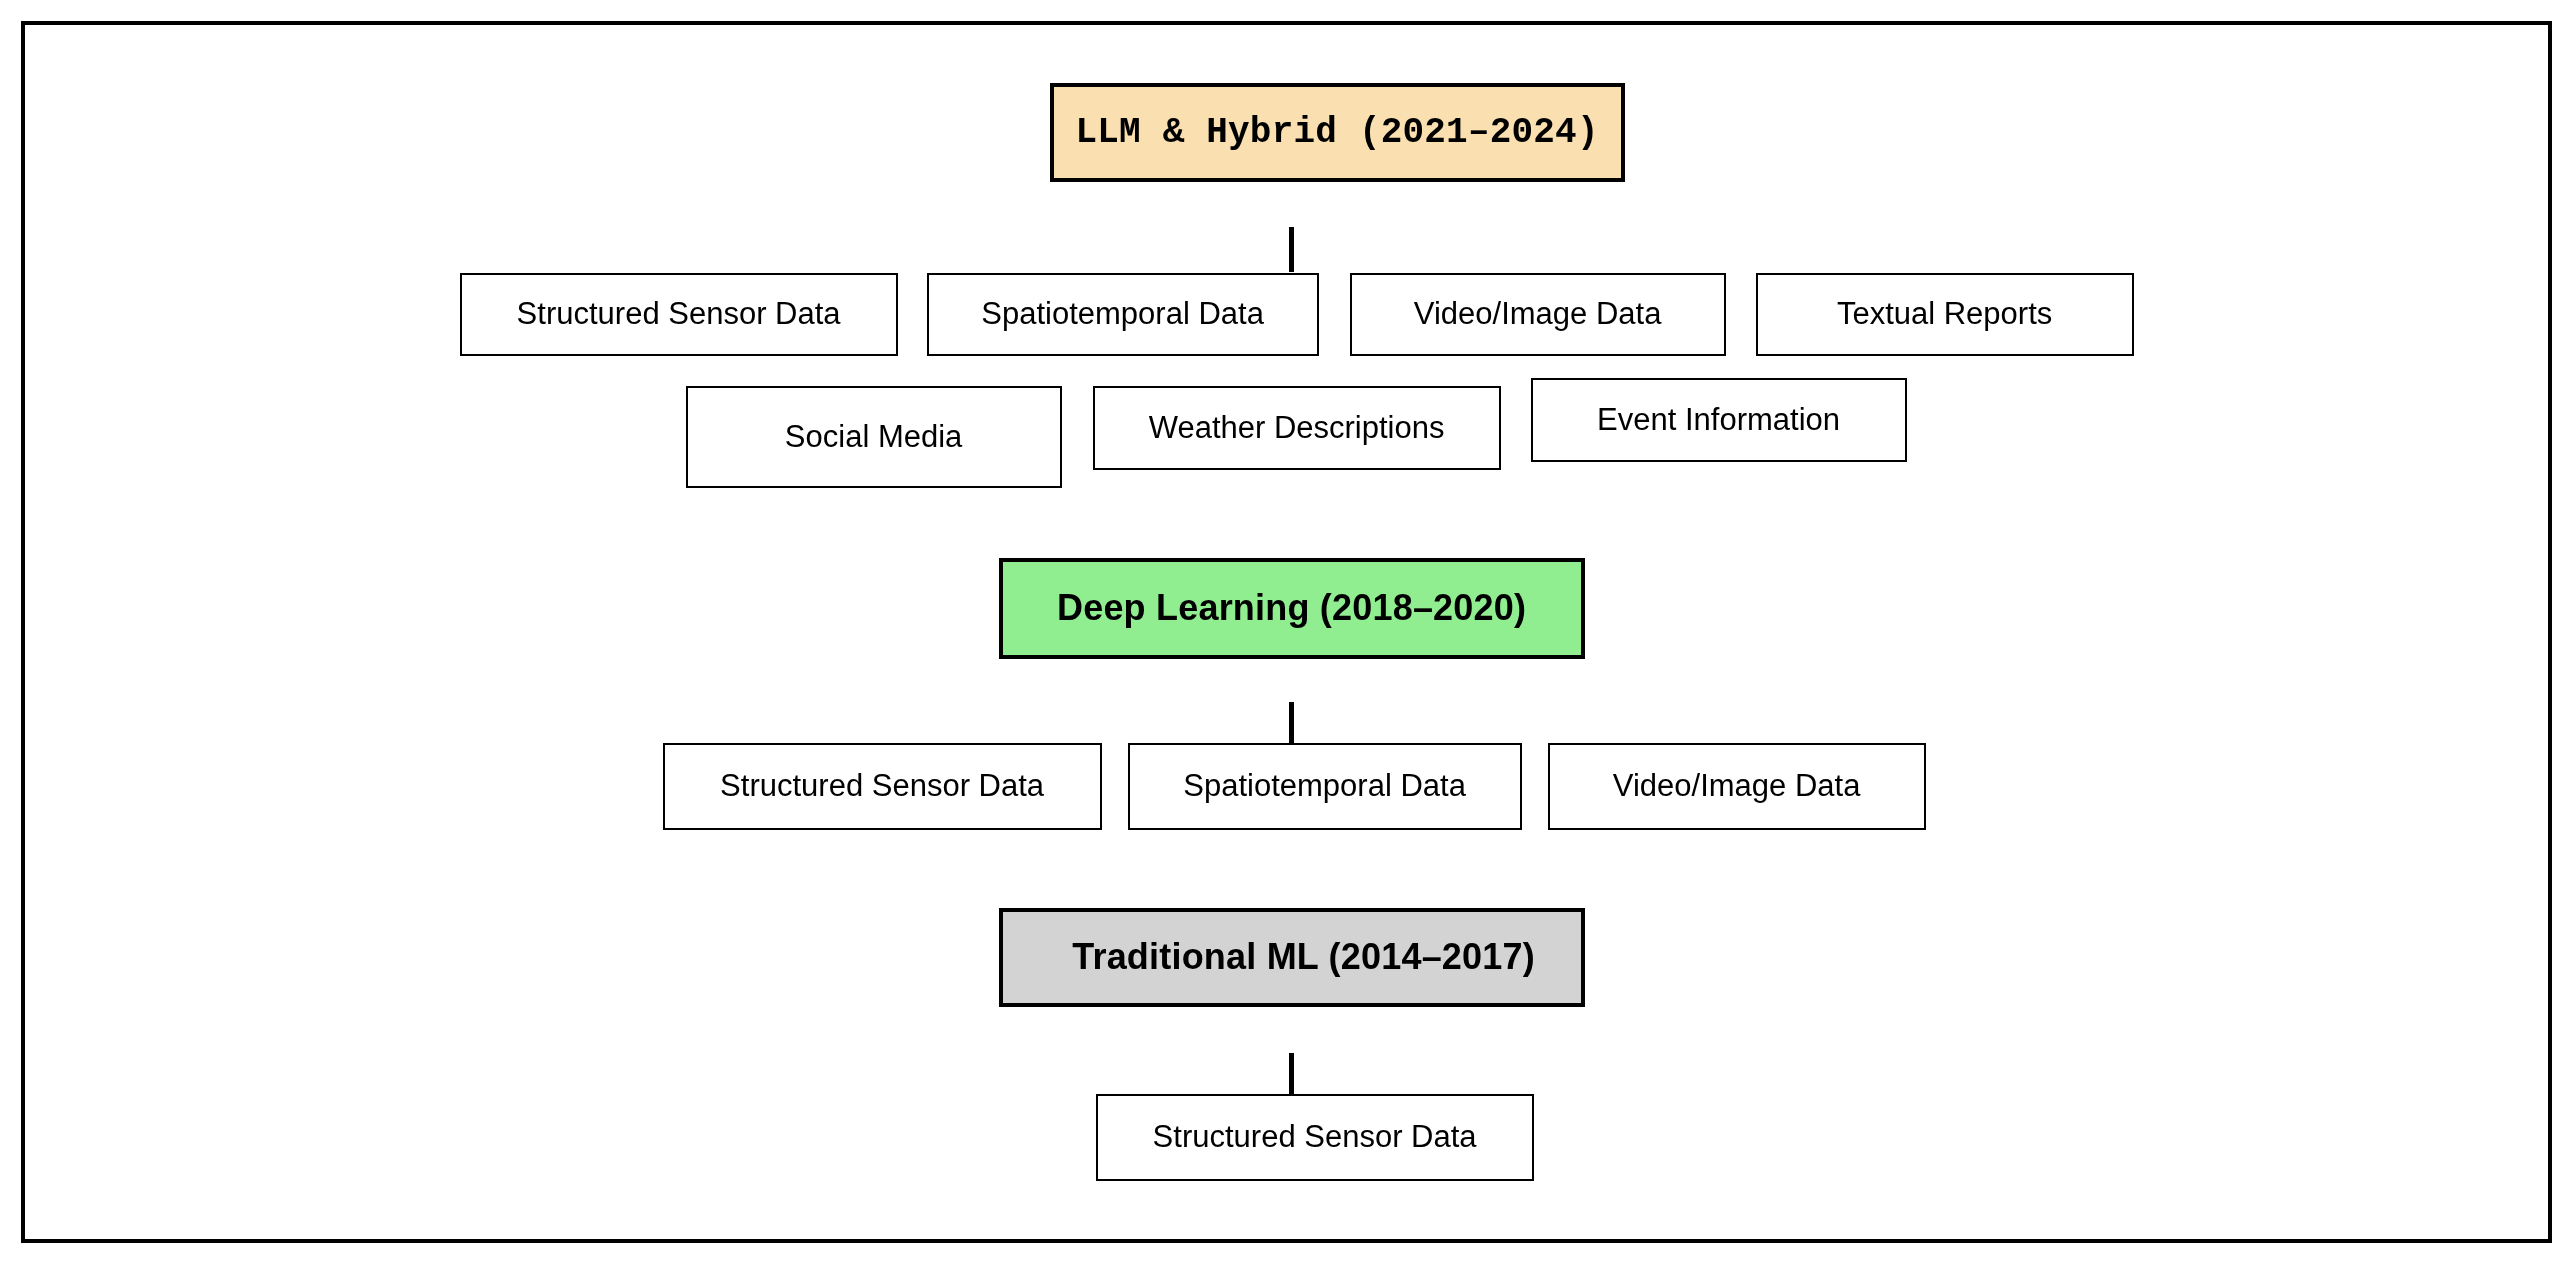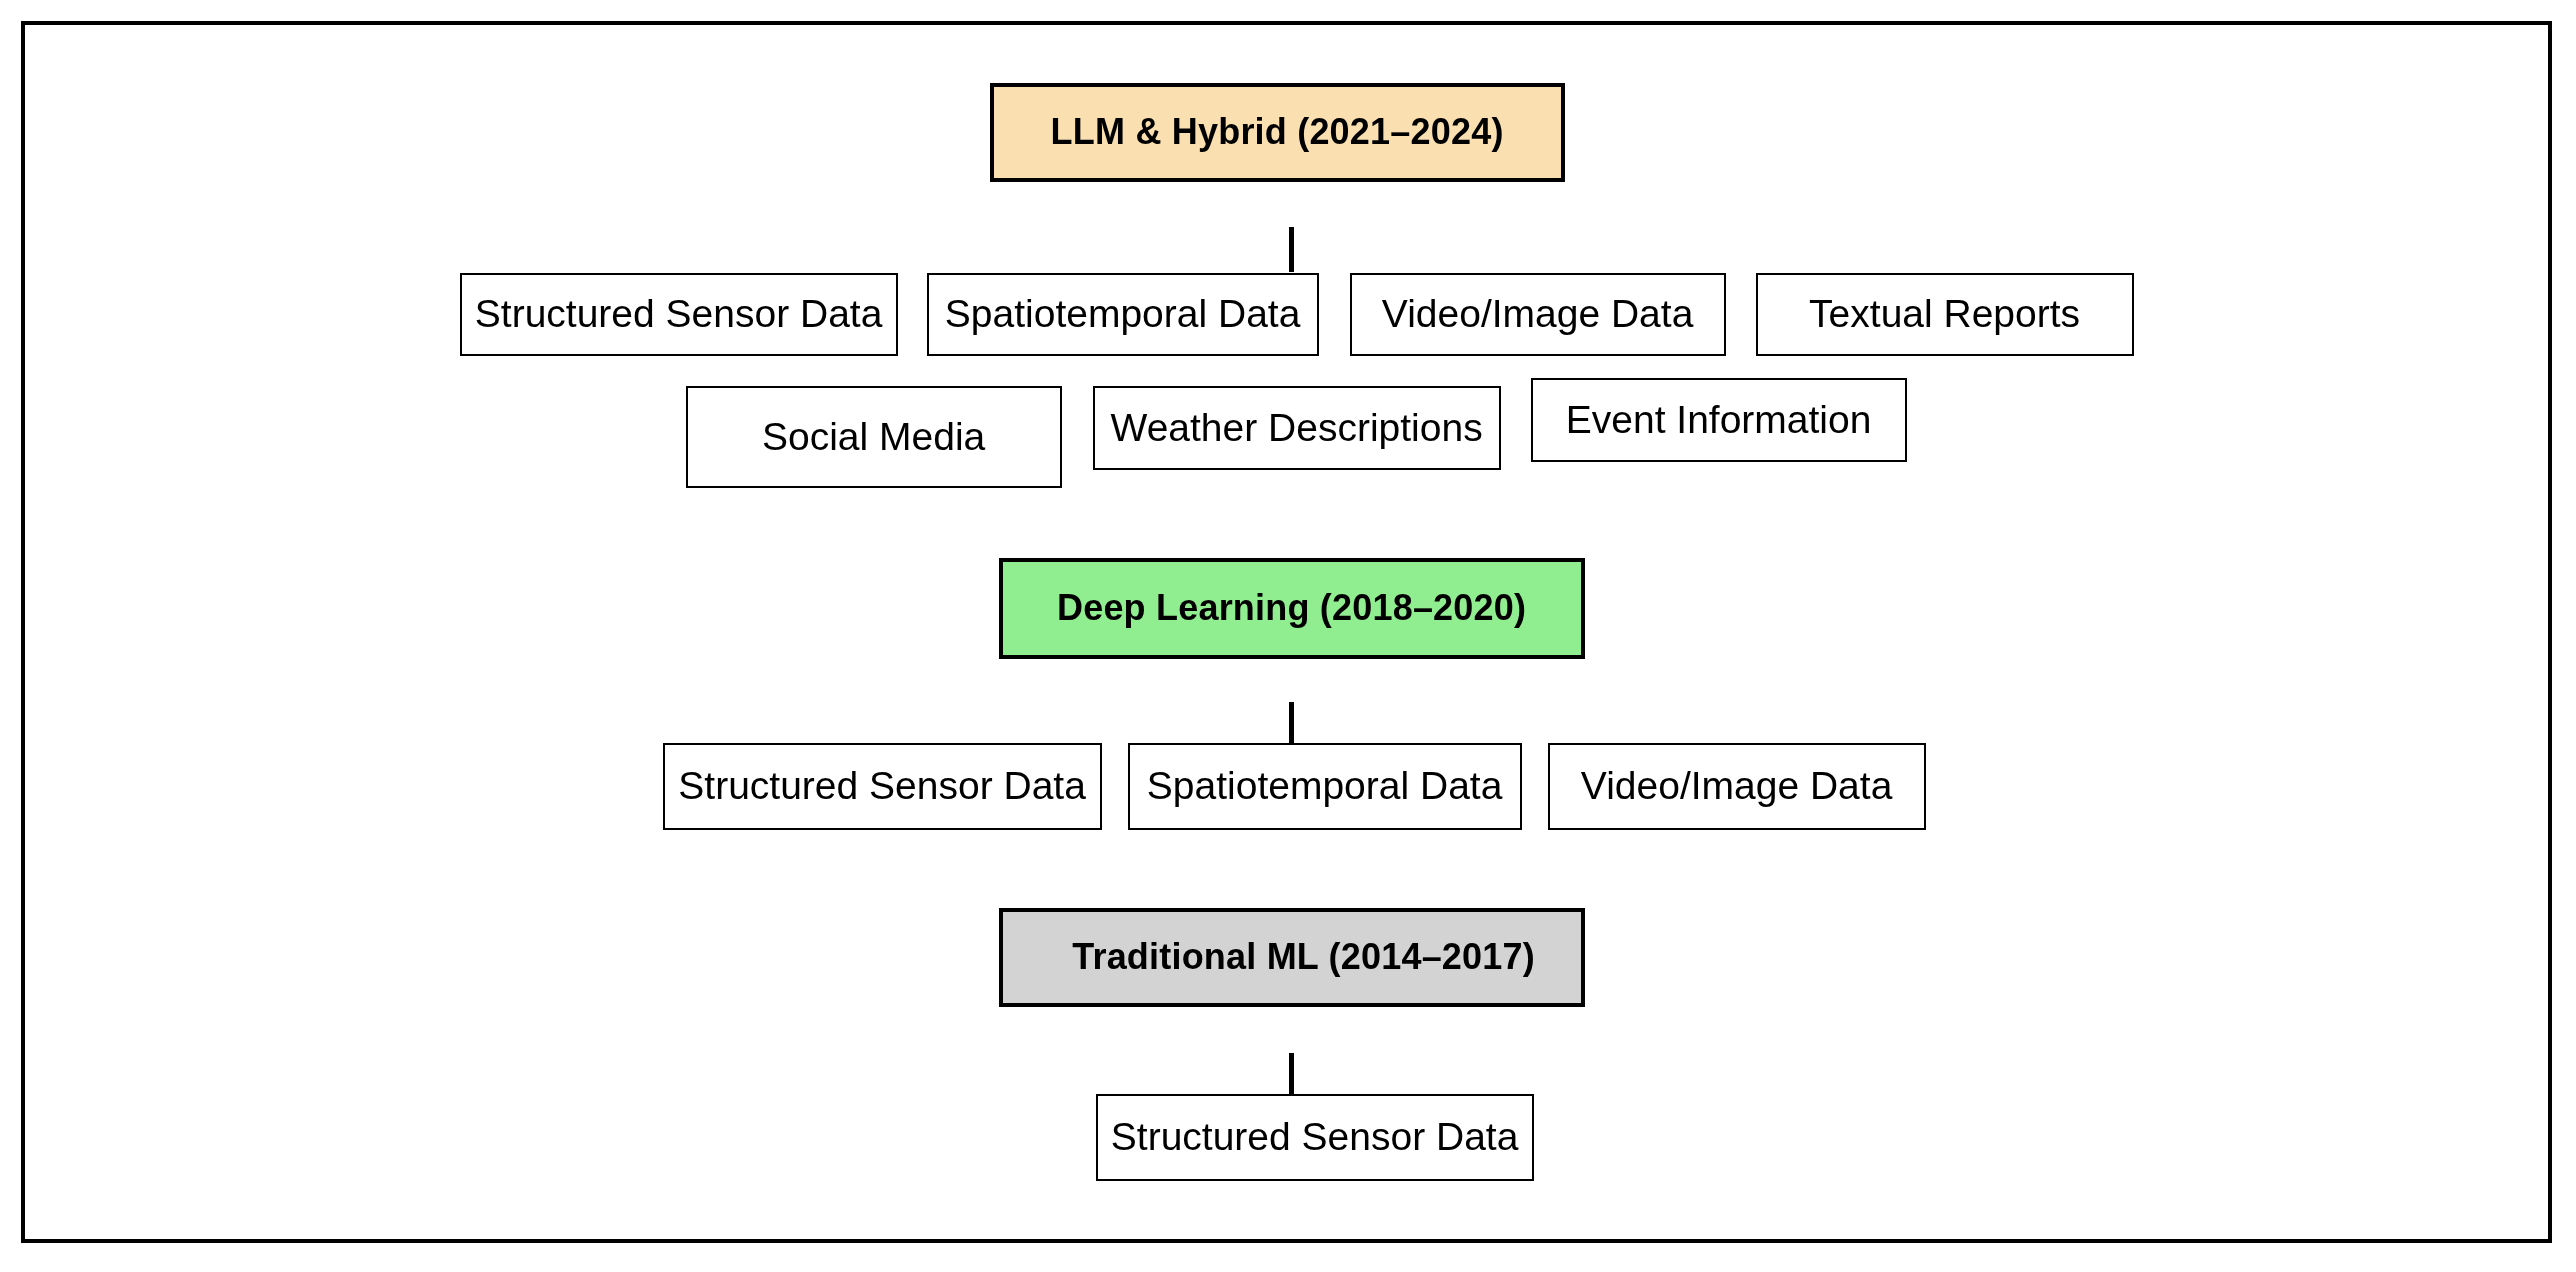--- a/index.html
+++ b/index.html
@@ -50,39 +50,39 @@
   
   .data-box {
     position: absolute;
     box-sizing: border-box;
     border: 2.5px solid #000000;
     background: #ffffff;
     display: flex;
     align-items: center;
     justify-content: center;
     font-weight: normal;
-    font-size: 39px;
+    font-size: 31px;
     color: #000000;
     white-space: nowrap;
   }
 
   
   .connector {
     position: absolute;
     width: 5.8px;
     background: #000000;
   }
 </style>
 </head>
 <body>
 
 <div id="canvas">
   <div id="outer-frame">
 
-    <div class="era-header" style="left:965px; top:58px; width:575px; height:99px; background:#FAE0B0;">LLM &amp; Hybrid (2021–2024)</div>
+    <div class="era-header" style="left:1025px; top:58px; width:575px; height:99px; background:#FAE0B0;font-family:Liberation Mono, monospace;">LLM &amp; Hybrid (2021–2024)</div>
 
     <div class="connector" style="left:1264px; top:202px; height:45px;"></div>
 
     <div class="data-box" style="left:435px; top:248px; width:438px; height:83px;">Structured Sensor Data</div>
 
     <div class="data-box" style="left:902px; top:248px; width:392px; height:83px;">Spatiotemporal Data</div>
 
     <div class="data-box" style="left:1325px; top:248px; width:376px; height:83px;">Video/Image Data</div>
 
     <div class="data-box" style="left:1731px; top:248px; width:378px; height:83px;">Textual Reports</div>

